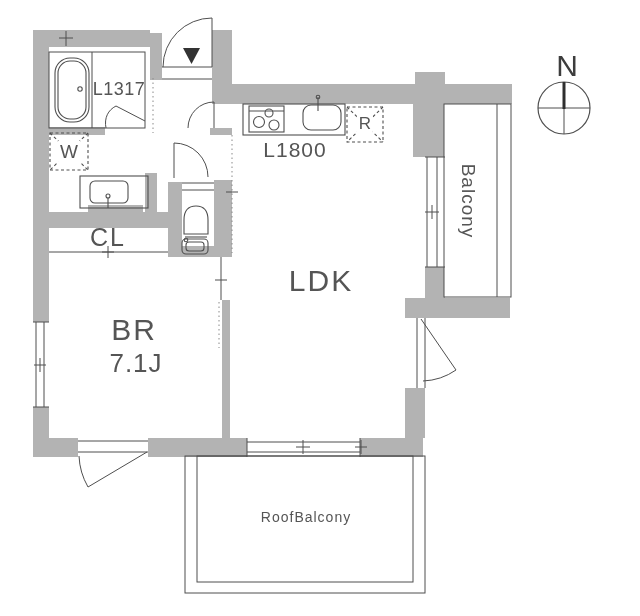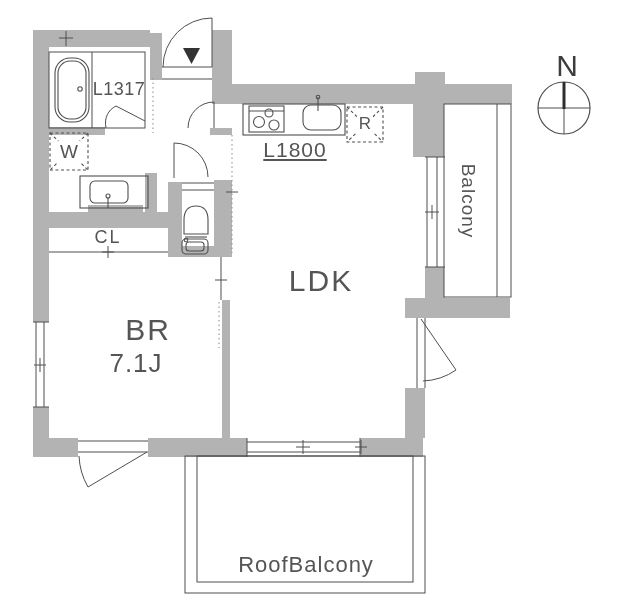--- a/index.html
+++ b/index.html
@@ -4,26 +4,26 @@
 <style>
   html,body{margin:0;padding:0;background:#ffffff;}
   #plan{position:relative;width:640px;height:616px;background:#ffffff;overflow:hidden;
         font-family:"Liberation Sans", sans-serif;}
   #plan svg{position:absolute;left:0;top:0;}
   .lbl{position:absolute;transform:translate(-50%,-50%);color:#555;white-space:nowrap;
        font-family:"Liberation Sans", sans-serif;}
   .lbl-bath{font-size:18px;letter-spacing:.5px;}
   .lbl-w{font-size:19px;background:#fff;padding:0 2px;}
   .lbl-r{font-size:17px;background:#fff;padding:0 2px;}
-  .lbl-cl{font-size:18px;letter-spacing:2px;}
-  .lbl-kitchen{font-size:21px;letter-spacing:1px;text-decoration:underline;}
+  .lbl-cl{font-size:25px;letter-spacing:2px;}
+  .lbl-kitchen{font-size:21px;letter-spacing:1px;}
   .lbl-room{font-size:30px;letter-spacing:2px;}
   .lbl-size{font-size:26px;letter-spacing:1px;}
   .lbl-balcony{font-size:19px;letter-spacing:1px;transform:translate(-50%,-50%) rotate(90deg);}
-  .lbl-roof{font-size:22px;letter-spacing:1px;margin-top:48px;}
+  .lbl-roof{font-size:14px;letter-spacing:1px;}
   .lbl-n{font-size:30px;color:#3d3d3d;}
 </style>
 </head>
 <body>
 
 <div id="plan">
 
 <svg width="640" height="616" viewBox="0 0 640 616">
 
   <g fill="#b3b3b3" stroke="none">
@@ -214,18 +214,18 @@
     <line x1="564" y1="82" x2="564" y2="109" stroke-width="3" stroke="#2f2f2f"></line>
   </g>
 </svg>
 
   <div class="lbl lbl-bath" style="left:119px;top:89px;">L1317</div>
   <div class="lbl lbl-w" style="left:69px;top:152px;">W</div>
   <div class="lbl lbl-cl" style="left:108px;top:237px;">CL</div>
   <div class="lbl lbl-kitchen" style="left:295px;top:150px;">L1800</div>
   <div class="lbl lbl-r" style="left:365px;top:124px;">R</div>
   <div class="lbl lbl-room" style="left:321px;top:281px;">LDK</div>
-  <div class="lbl lbl-room" style="left:148px;top:330px;">BR</div>
+  <div class="lbl lbl-room" style="left:134px;top:330px;">BR</div>
   <div class="lbl lbl-size" style="left:136px;top:363px;text-align:right;">7.1J</div>
   <div class="lbl lbl-balcony" style="left:468px;top:201px;">Balcony</div>
   <div class="lbl lbl-roof" style="left:306px;top:517px;">RoofBalcony</div>
   <div class="lbl lbl-n" style="left:567px;top:66px;">N</div>
 </div>
 
 </body></html>

